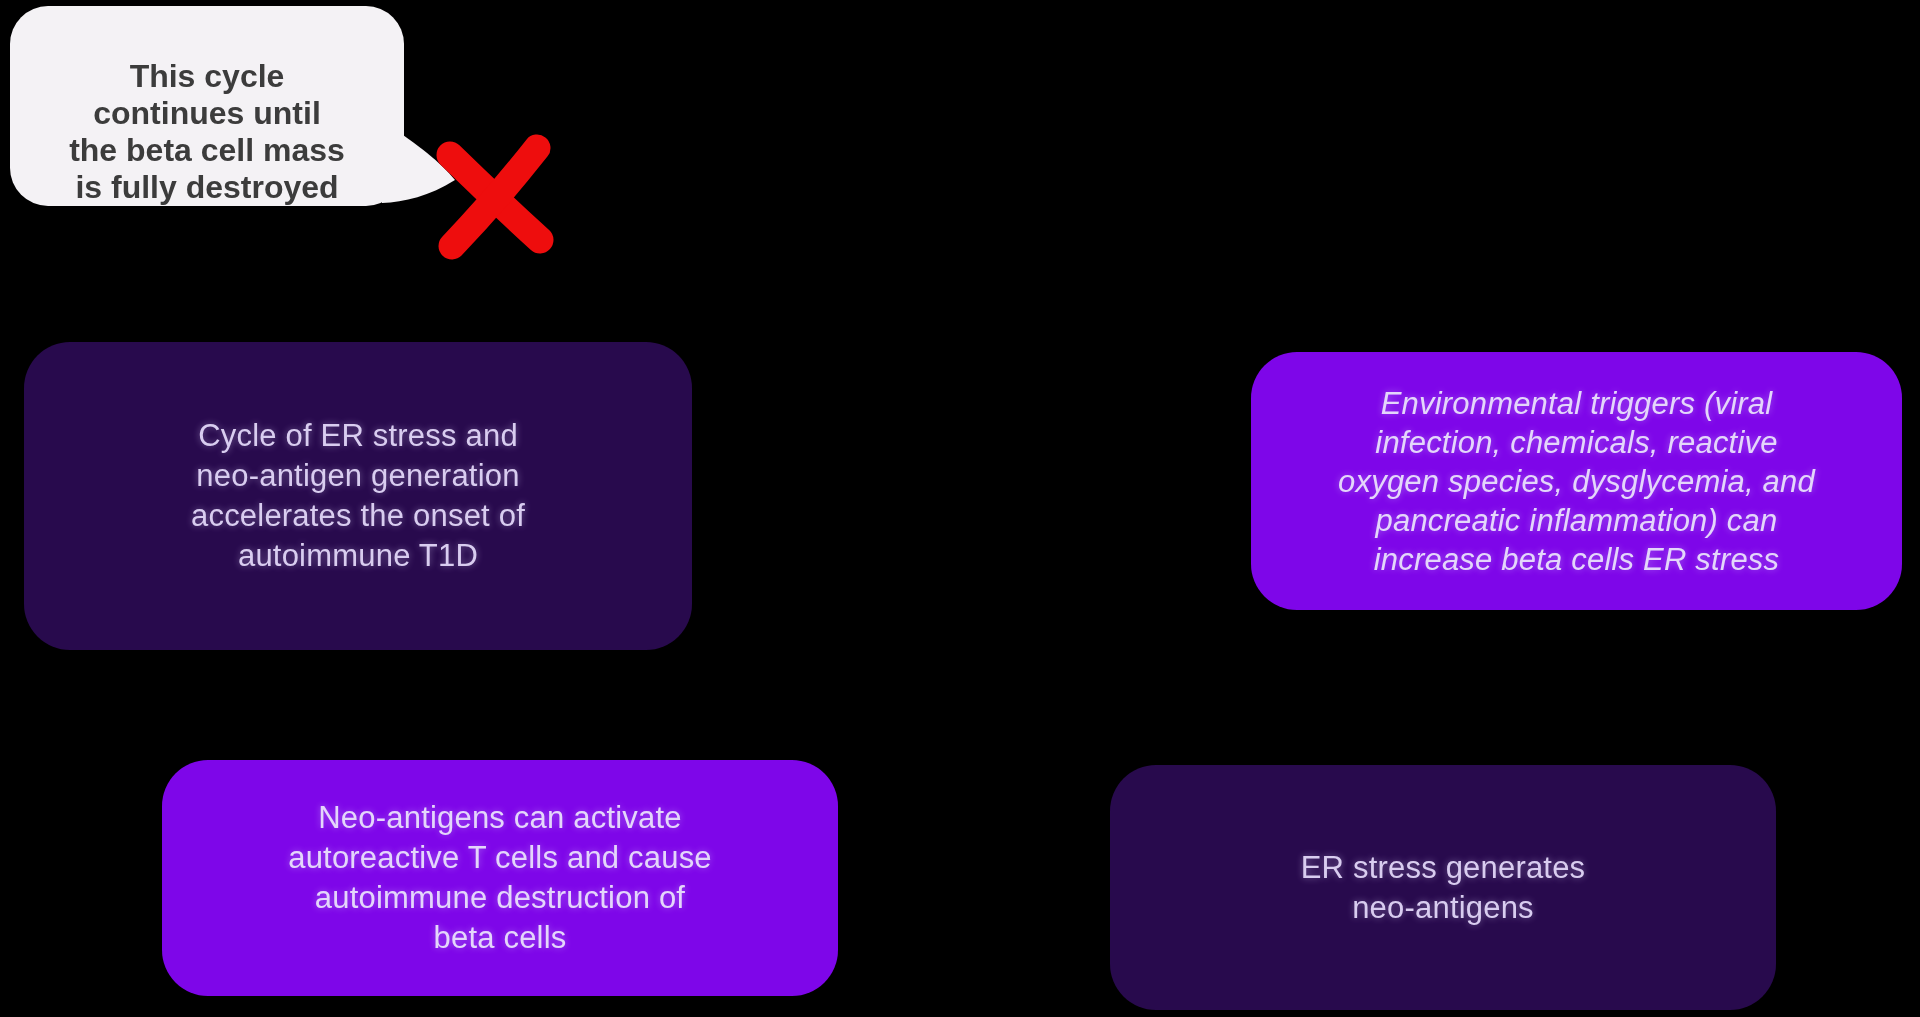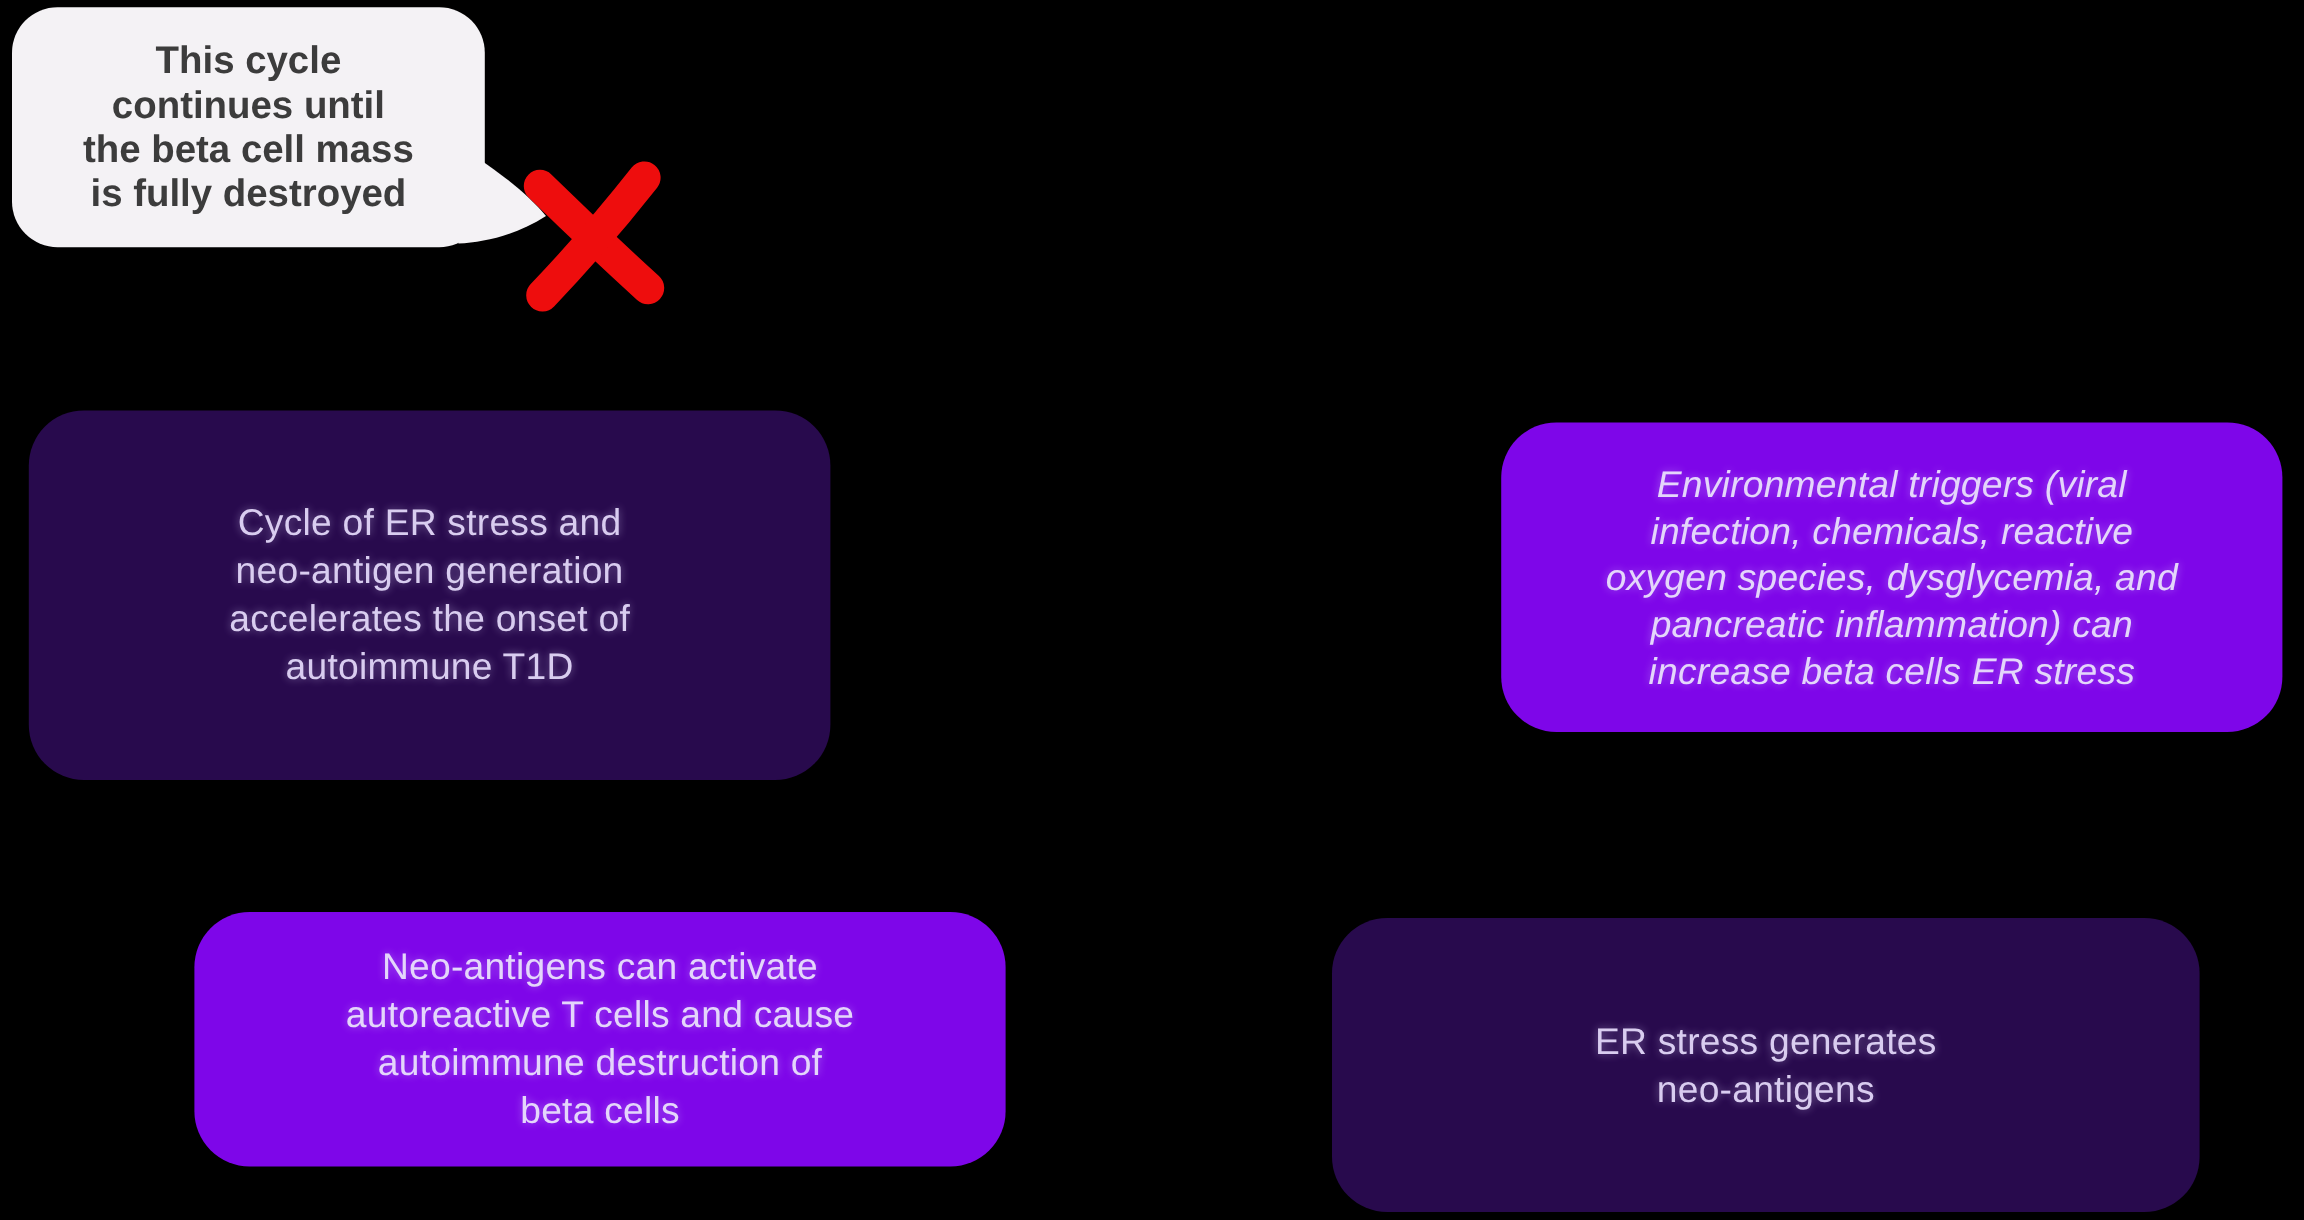--- a/index.html
+++ b/index.html
@@ -29,28 +29,28 @@
     line-height:40px;
     white-space:pre-line;
     text-shadow:0 0 7px rgba(225,210,255,.45);
     letter-spacing:.2px;
   }
   .node.dark{background:var(--dark-node);}
   .node.bright{background:var(--bright-node);color:#e4d6fb;}
   .node-normal-secretory{left:634px;top:13px;width:672px;height:243px;}
   .node-cycle-accelerates{left:24px;top:342px;width:668px;height:308px;}
   .node-environmental-triggers{left:1251px;top:352px;width:651px;height:258px;line-height:39px;font-style:italic;}
-  .node-neo-antigens{left:162px;top:760px;width:676px;height:212px;}
-  .node-er-stress{left:1110px;top:765px;width:723px;height:245px;}
+  .node-neo-antigens{left:162px;top:760px;width:676px;height:236px;}
+  .node-er-stress{left:1110px;top:765px;width:666px;height:245px;}
   .speech-bubble{
     position:absolute;
     left:10px;top:6px;width:394px;height:200px;
     background:var(--bubble-bg);
     border-radius:38px;
-    display:flex;align-items:center;justify-content:center;
+    display:flex;align-items:flex-end;justify-content:center;
     text-align:center;
     color:var(--bubble-text);
     font-size:32px;font-weight:bold;
     line-height:37px;
     white-space:pre-line;
   }
   .overlay-svg{position:absolute;left:370px;top:110px;width:190px;height:150px;}
 </style>
 </head>
 <body>

